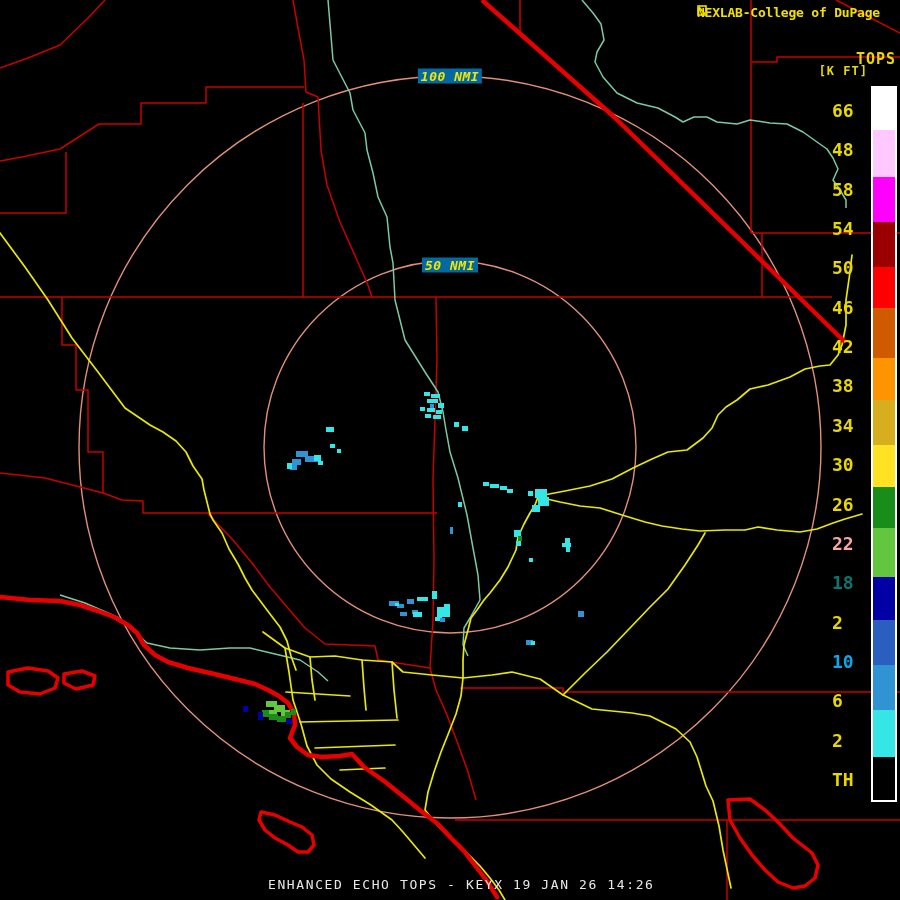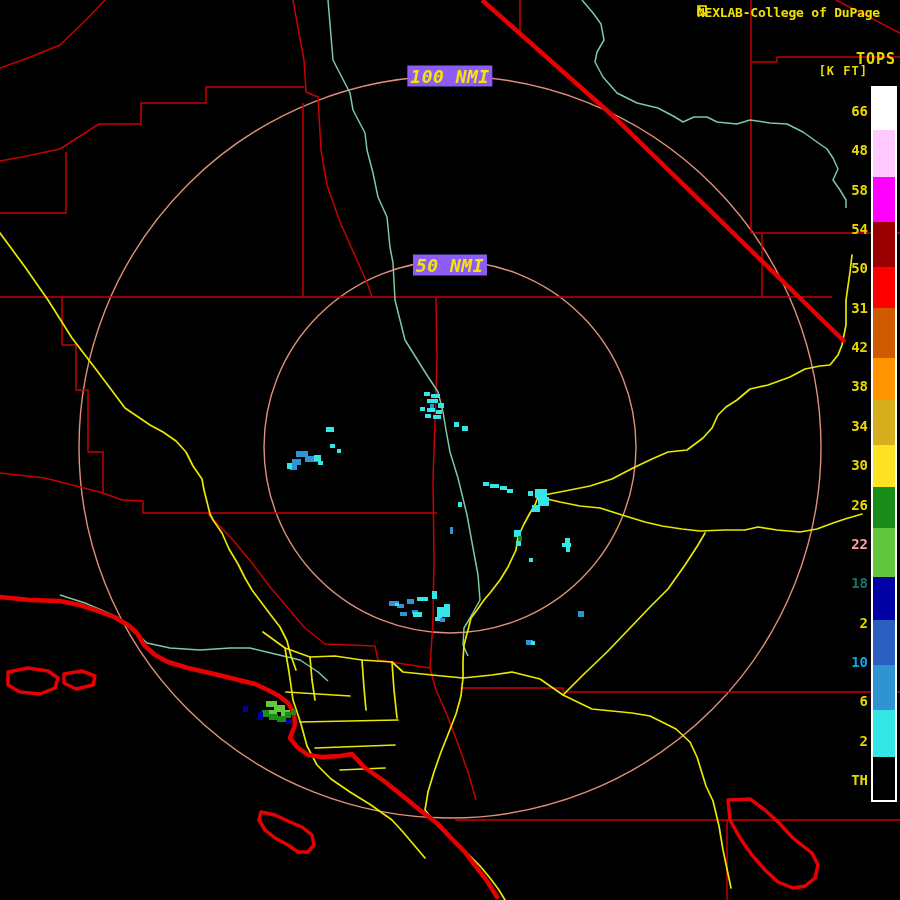--- a/index.html
+++ b/index.html
@@ -14,26 +14,26 @@
     letter-spacing:-0.2px;display:flex;align-items:center;gap:4px;
   }
   .legend-title{top:50px;right:4px;color:#E8D800;font-size:15px;font-weight:bold;letter-spacing:1px;}
   .legend-units{top:64px;right:32px;color:#E8D800;font-size:12px;font-weight:bold;letter-spacing:1px;}
   .legend-bar{
     position:absolute;left:871px;top:86px;width:22px;height:712px;
     border:2px solid #FFFFFF;background:#000;
   }
   .legend-seg{position:absolute;left:0;width:100%;}
   .legend-label{
-    position:absolute;color:#E8D800;font-size:14px;font-weight:bold;
-    width:36px;text-align:right;line-height:16px;
+    position:absolute;color:#E8D800;font-size:18px;font-weight:bold;
+    width:36px;line-height:16px;
   }
   .ring-label{
-    color:#F5E500;font-size:18px;font-weight:bold;font-style:italic;
-    background:#8b5cf6;padding:0 3px;transform:translate(-50%,-50%);letter-spacing:0.5px;
+    color:#F5E500;font-size:13px;font-weight:bold;font-style:italic;
+    background:#0369a1;padding:0 3px;transform:translate(-50%,-50%);letter-spacing:0.5px;
   }
   .caption{
     left:268px;top:877px;color:#E8E8E8;font-size:13px;letter-spacing:1.6px;
   }
 </style>
 </head>
 <body>
 
 <div class="stage">
 
@@ -205,29 +205,30 @@
       <div class="legend-seg" style="top: 577px; height: 45px; background: rgb(47, 148, 209);"></div>
       <div class="legend-seg" style="top: 622px; height: 47px; background: rgb(53, 230, 230);"></div>
       <div class="legend-seg" style="top: 669px; height: 43px; background: rgb(0, 0, 0);"></div>
     </div>
   <div id="legend-labels">
       <div class="legend-label" style="left: 832px; top: 103px; color: rgb(232, 216, 0);">66</div>
       <div class="legend-label" style="left: 832px; top: 142.35px; color: rgb(232, 216, 0);">48</div>
       <div class="legend-label" style="left: 832px; top: 181.7px; color: rgb(232, 216, 0);">58</div>
       <div class="legend-label" style="left: 832px; top: 221.05px; color: rgb(232, 216, 0);">54</div>
       <div class="legend-label" style="left: 832px; top: 260.4px; color: rgb(232, 216, 0);">50</div>
-      <div class="legend-label" style="left: 832px; top: 299.75px; color: rgb(232, 216, 0);">31</div>
+      <div class="legend-label" style="left: 832px; top: 299.75px; color: rgb(232, 216, 0);">46</div>
       <div class="legend-label" style="left: 832px; top: 339.1px; color: rgb(232, 216, 0);">42</div>
       <div class="legend-label" style="left: 832px; top: 378.45px; color: rgb(232, 216, 0);">38</div>
       <div class="legend-label" style="left: 832px; top: 417.8px; color: rgb(232, 216, 0);">34</div>
       <div class="legend-label" style="left: 832px; top: 457.15px; color: rgb(232, 216, 0);">30</div>
       <div class="legend-label" style="left: 832px; top: 496.5px; color: rgb(232, 216, 0);">26</div>
       <div class="legend-label" style="left: 832px; top: 535.85px; color: #fca5a5;">22</div>
       <div class="legend-label" style="left: 832px; top: 575.2px; color: #0f766e;">18</div>
       <div class="legend-label" style="left: 832px; top: 614.55px; color: rgb(232, 216, 0);">2</div>
       <div class="legend-label" style="left: 832px; top: 653.9px; color: #0ea5e9;">10</div>
       <div class="legend-label" style="left: 832px; top: 693.25px; color: rgb(232, 216, 0);">6</div>
       <div class="legend-label" style="left: 832px; top: 732.6px; color: rgb(232, 216, 0);">2</div>
       <div class="legend-label" style="left: 832px; top: 771.95px; color: rgb(232, 216, 0);">TH</div>
     </div>
 
+  <div class="overlay caption">ENHANCED ECHO TOPS - KEYX 19 JAN 26 14:26</div>
 
 </div>
 
 </body></html>

